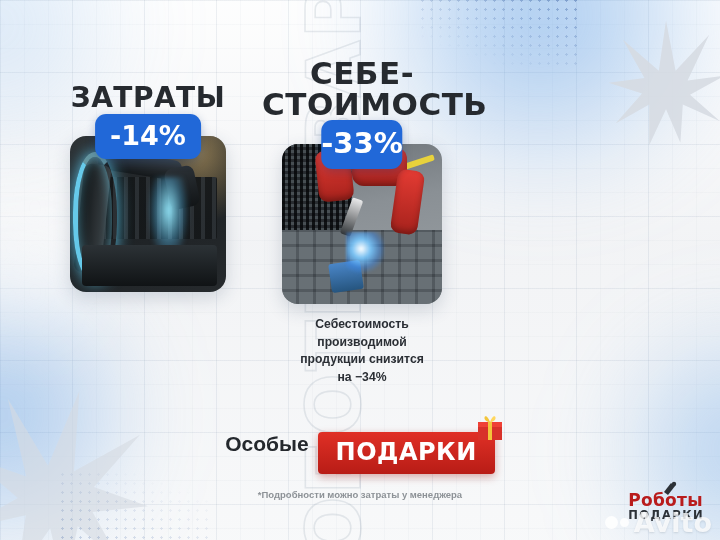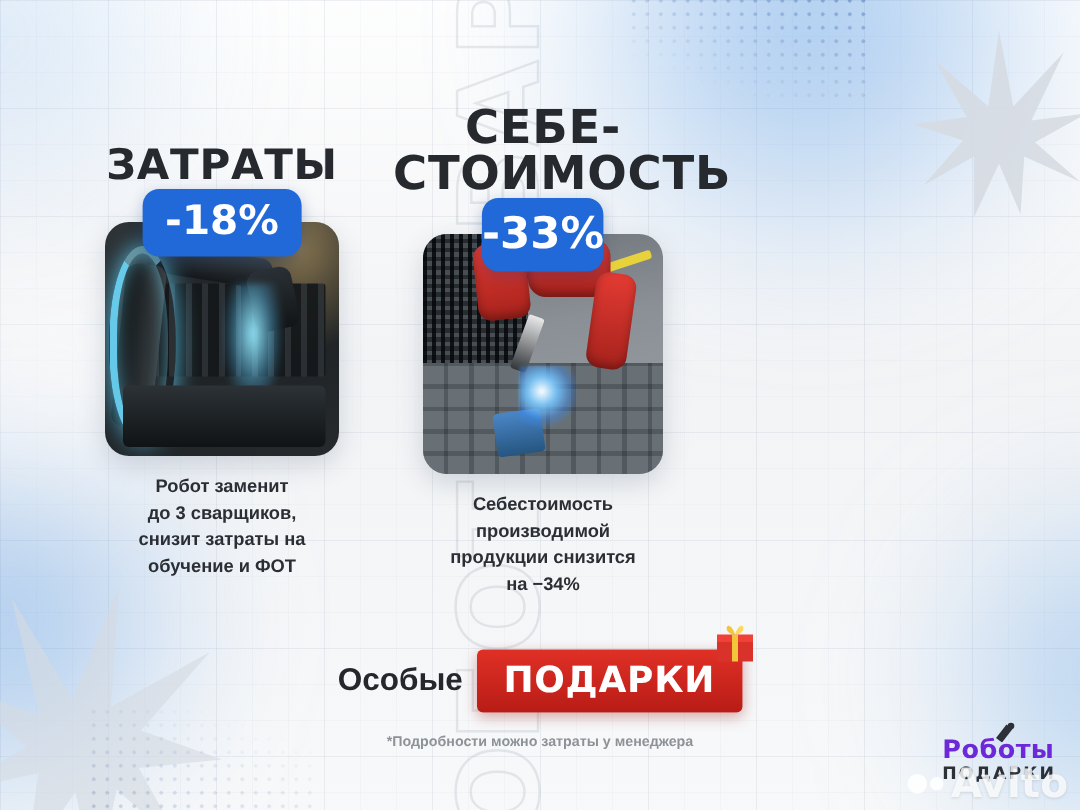--- a/index.html
+++ b/index.html
@@ -61,21 +61,21 @@
 
   .wm-vertical{
     position:absolute; left:-128px; top:118px;
     transform:rotate(-90deg); transform-origin:center;
     font-size:74px; font-weight:900; letter-spacing:2px; line-height:.96;
     color:transparent; -webkit-text-stroke:1.6px rgba(120,135,155,.17);
     white-space:nowrap; font-family:"DejaVu Sans", sans-serif;
   }
 
   
-  .cards{ position:absolute; left:0; top:64px; width:628px; height:340px; }
+  .cards{ position:absolute; left:0; top:52px; width:628px; height:340px; }
   .card{ position:absolute; width:200px; text-align:center; }
   .card-1{ left:48px; top:32px; }
   .card-2{ left:262px; top:6px; }
   .card-3{ left:476px; top:40px; }
 
   .card-title{
     font-family:"DejaVu Sans", sans-serif;
     font-weight:900; font-size:28px; line-height:1.0;
     letter-spacing:.5px; color:#262a2f; text-transform:uppercase;
     white-space:pre-line;
@@ -174,21 +174,21 @@
     box-shadow:0 0 5px rgba(0,0,0,.45); }
   .s3 .seam-a{ left:7%; width:11px; opacity:.9; }
   .s3 .seam-b{ left:47%; }
   .s3 .seam-c{ left:79%; }
   .s3 .shadow{ position:absolute; left:0; bottom:0; width:100%; height:14%;
     background:linear-gradient(180deg, rgba(20,30,45,0), rgba(20,35,60,.8)); }
 
   
   .promo{
     position:absolute; left:0; top:432px; width:720px; height:44px;
-    display:flex; align-items:center; justify-content:center; gap:9px;
+    display:flex; align-items:flex-start; justify-content:center; gap:9px;
   }
   .promo-text{
     font-size:21px; font-weight:700; color:#24282d;
     font-family:"Liberation Sans", sans-serif;
   }
   .gift-pill{ position:relative; display:inline-block; }
   .gift-pill .pill{
     background:linear-gradient(180deg,#e03026,#b81c16);
     color:#fff; font-family:"DejaVu Sans", sans-serif;
     font-weight:900; font-size:24px; letter-spacing:.5px;
@@ -200,21 +200,21 @@
   .finenote{
     position:absolute; left:0; top:489px; width:720px; text-align:center;
     font-size:9.5px; color:#8d9297; font-weight:600;
     font-family:"Liberation Sans", sans-serif;
   }
 
   .logo{
     position:absolute; right:16px; top:492px; text-align:left; line-height:1;
     font-family:"DejaVu Sans", sans-serif;
   }
-  .logo .l1{ font-size:17px; font-weight:900; color:#6d28d9; letter-spacing:.3px; }
+  .logo .l1{ font-size:17px; font-weight:900; color:#b91c1c; letter-spacing:.3px; }
   .logo .l2{ font-size:11.5px; font-weight:900; color:#2c3137; letter-spacing:1.4px; margin-top:1px; }
   .logo .torch-mark{ position:absolute; right:26px; top:-11px; width:16px; height:14px; }
 
   .avito-wm{
     position:absolute; right:8px; bottom:2px;
     display:flex; align-items:center; gap:5px;
     font-family:"DejaVu Sans", sans-serif;
     font-weight:700; font-size:27px; color:rgba(255,255,255,.80);
     text-shadow:0 1px 2px rgba(120,130,145,.25);
     pointer-events:none;
@@ -254,38 +254,34 @@
   </div>
 
   <div class="dots dots-top"></div>
   <div class="dots dots-bl"></div>
 
   <div class="cards">
 
     <div class="card card-1">
       <div class="card-title">ЗАТРАТЫ</div>
       <div class="photo-wrap">
-        <div class="badge">-18%</div>
+        <div class="badge">-14%</div>
         <div class="photo">
           <div class="scene s1">
             <div class="floorlight"></div>
             <div class="rack"></div>
             <div class="arm a2"></div>
             <div class="arm a3"></div>
             <div class="plume"></div>
             <div class="arm a1"></div>
             <div class="glowarc"></div>
             <div class="part"></div>
           </div>
         </div>
       </div>
-      <div class="caption">Робот заменит
-до 3 сварщиков,
-снизит затраты на
-обучение и ФОТ</div>
     </div>
 
     <div class="card card-2">
       <div class="card-title">СЕБЕ-
 СТОИМОСТЬ</div>
       <div class="photo-wrap">
         <div class="badge">-33%</div>
         <div class="photo">
           <div class="scene s2">
             <div class="mesh"></div>

